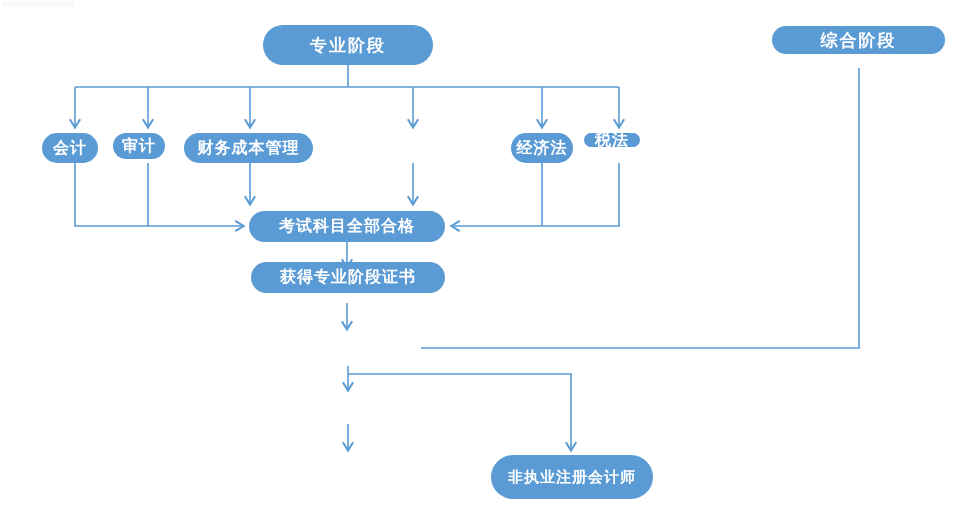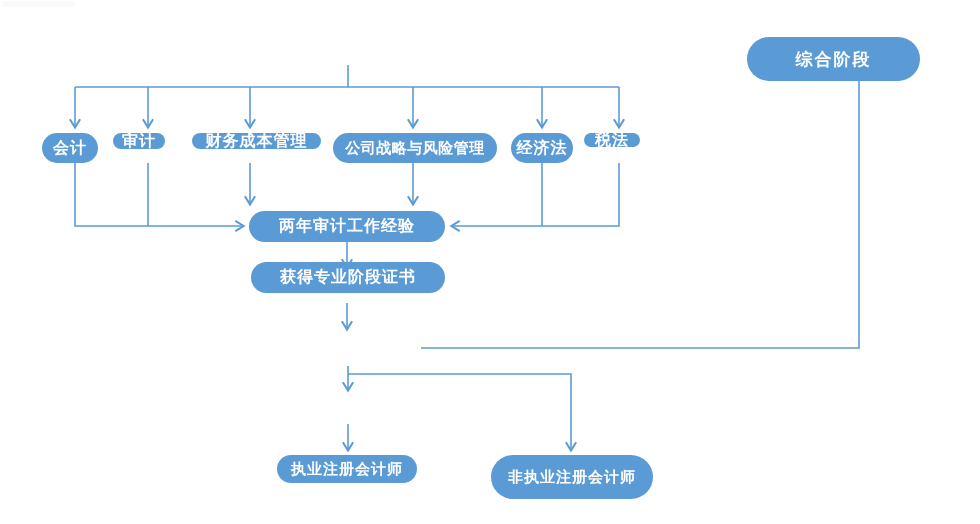--- a/index.html
+++ b/index.html
@@ -88,38 +88,37 @@
     <path d="M347,242 L347,267" marker-end="url(#arrow)"></path>
     <path d="M347,303 L347,329" marker-end="url(#arrow)"></path>
 
     <path d="M859,68 L859,348 L421,348"></path>
 
     <path d="M348,366 L348,390" marker-end="url(#arrow)"></path>
     <path d="M348,374 L571,374 L571,450" marker-end="url(#arrow)"></path>
     <path d="M348,424 L348,450" marker-end="url(#arrow)"></path>
   </svg>
 
+  <div class="pill stage" style="left:263px; top:25px; width:170px; height:40px;">专业阶段</div>
 
-  <div class="pill stage" style="left:747px; top:26px; width:173px; height:44px;margin-top:11px;">综合阶段</div>
+  <div class="pill stage" style="left:772px; top:26px; width:173px; height:28px;">综合阶段</div>
 
   <div class="pill" style="left:42px; top:133px; width:56px; height:30px;">会计</div>
 
-  <div class="pill" style="left:113px; top:133px; width:52px; height:16px;">审计</div>
+  <div class="pill" style="left:113px; top:133px; width:52px; height:26px;">审计</div>
 
-  <div class="pill" style="left:192px; top:133px; width:129px; height:16px;">财务成本管理</div>
+  <div class="pill" style="left:184px; top:133px; width:129px; height:30px;">财务成本管理</div>
 
-  <div class="pill" style="left:333px; top:133px; width:164px; height:30px; font-size:15px; letter-spacing:0.5px;">公司战略与风险管理</div>
 
   <div class="pill" style="left:511px; top:133px; width:62px; height:30px;">经济法</div>
 
   <div class="pill" style="left:584px; top:133px; width:56px; height:14px;">税法</div>
 
-  <div class="pill" style="left:249px; top:211px; width:196px; height:31px;">两年审计工作经验</div>
+  <div class="pill" style="left:249px; top:211px; width:196px; height:31px;">考试科目全部合格</div>
 
   <div class="pill" style="left:251px; top:262px; width:194px; height:31px;">获得专业阶段证书</div>
 
 
 
-  <div class="pill" style="left:277px; top:455px; width:140px; height:28px; font-size:15px;">执业注册会计师</div>
 
   <div class="pill" style="left:491px; top:455px; width:162px; height:44px; font-size:15px;">非执业注册会计师</div>
 
 </div>
 
 </body></html>

